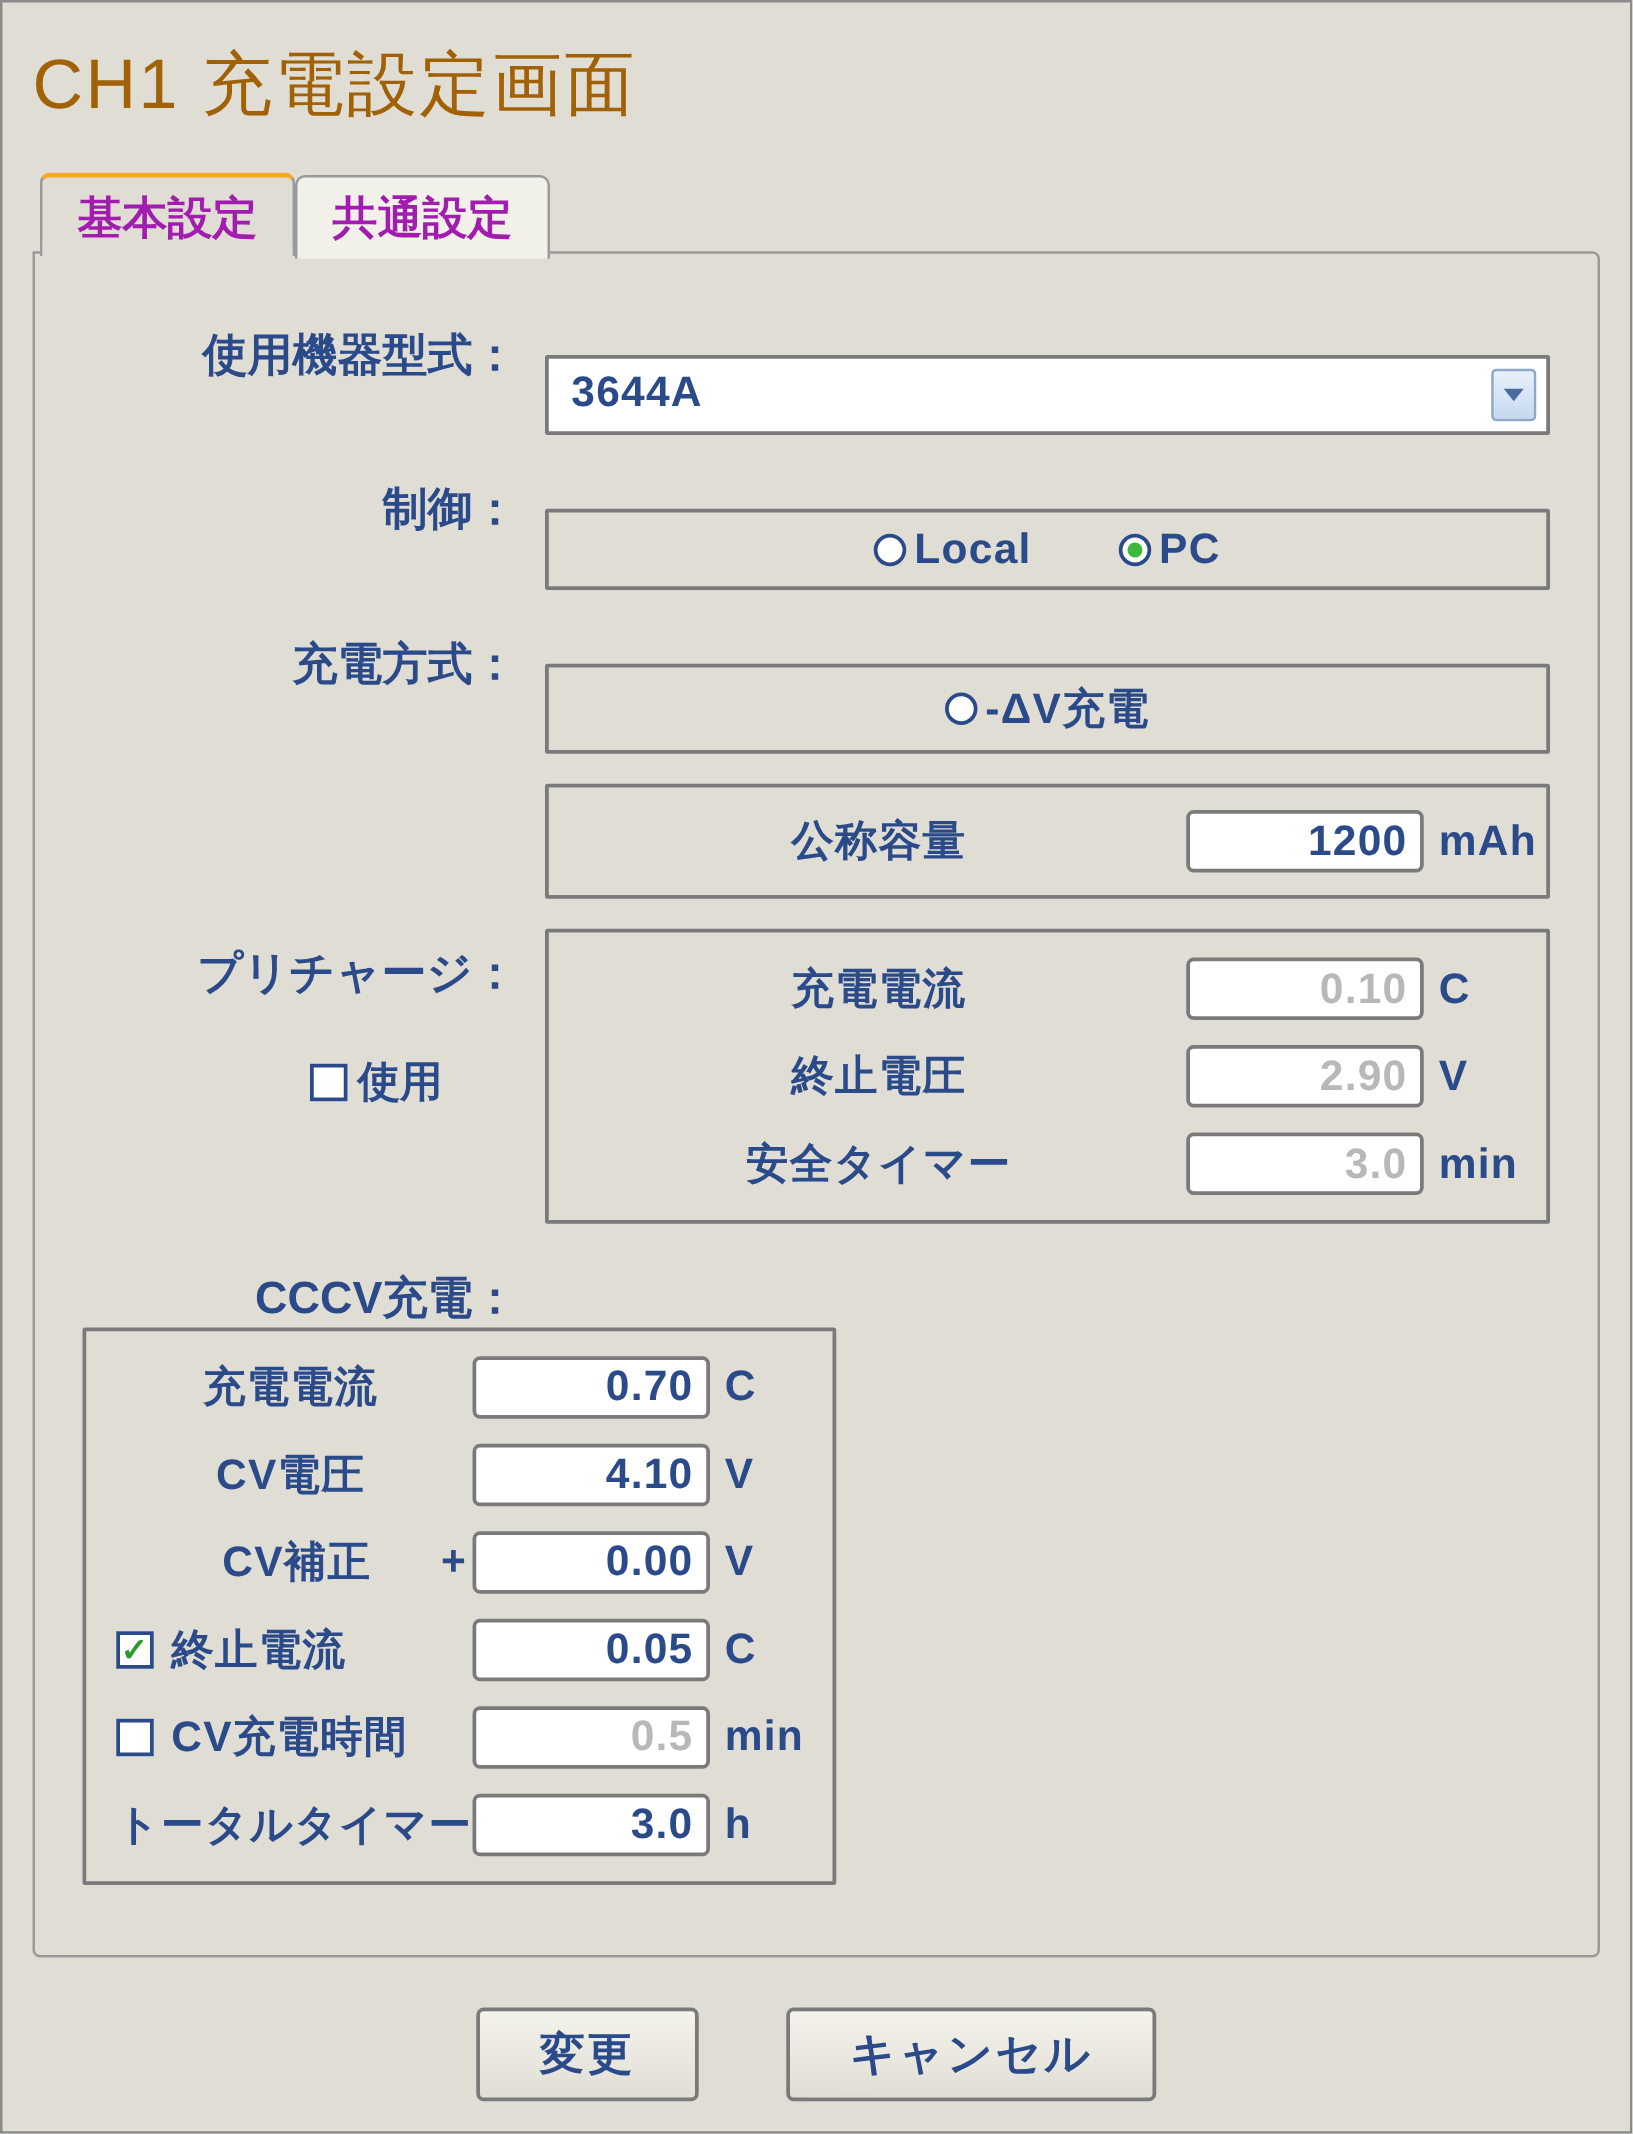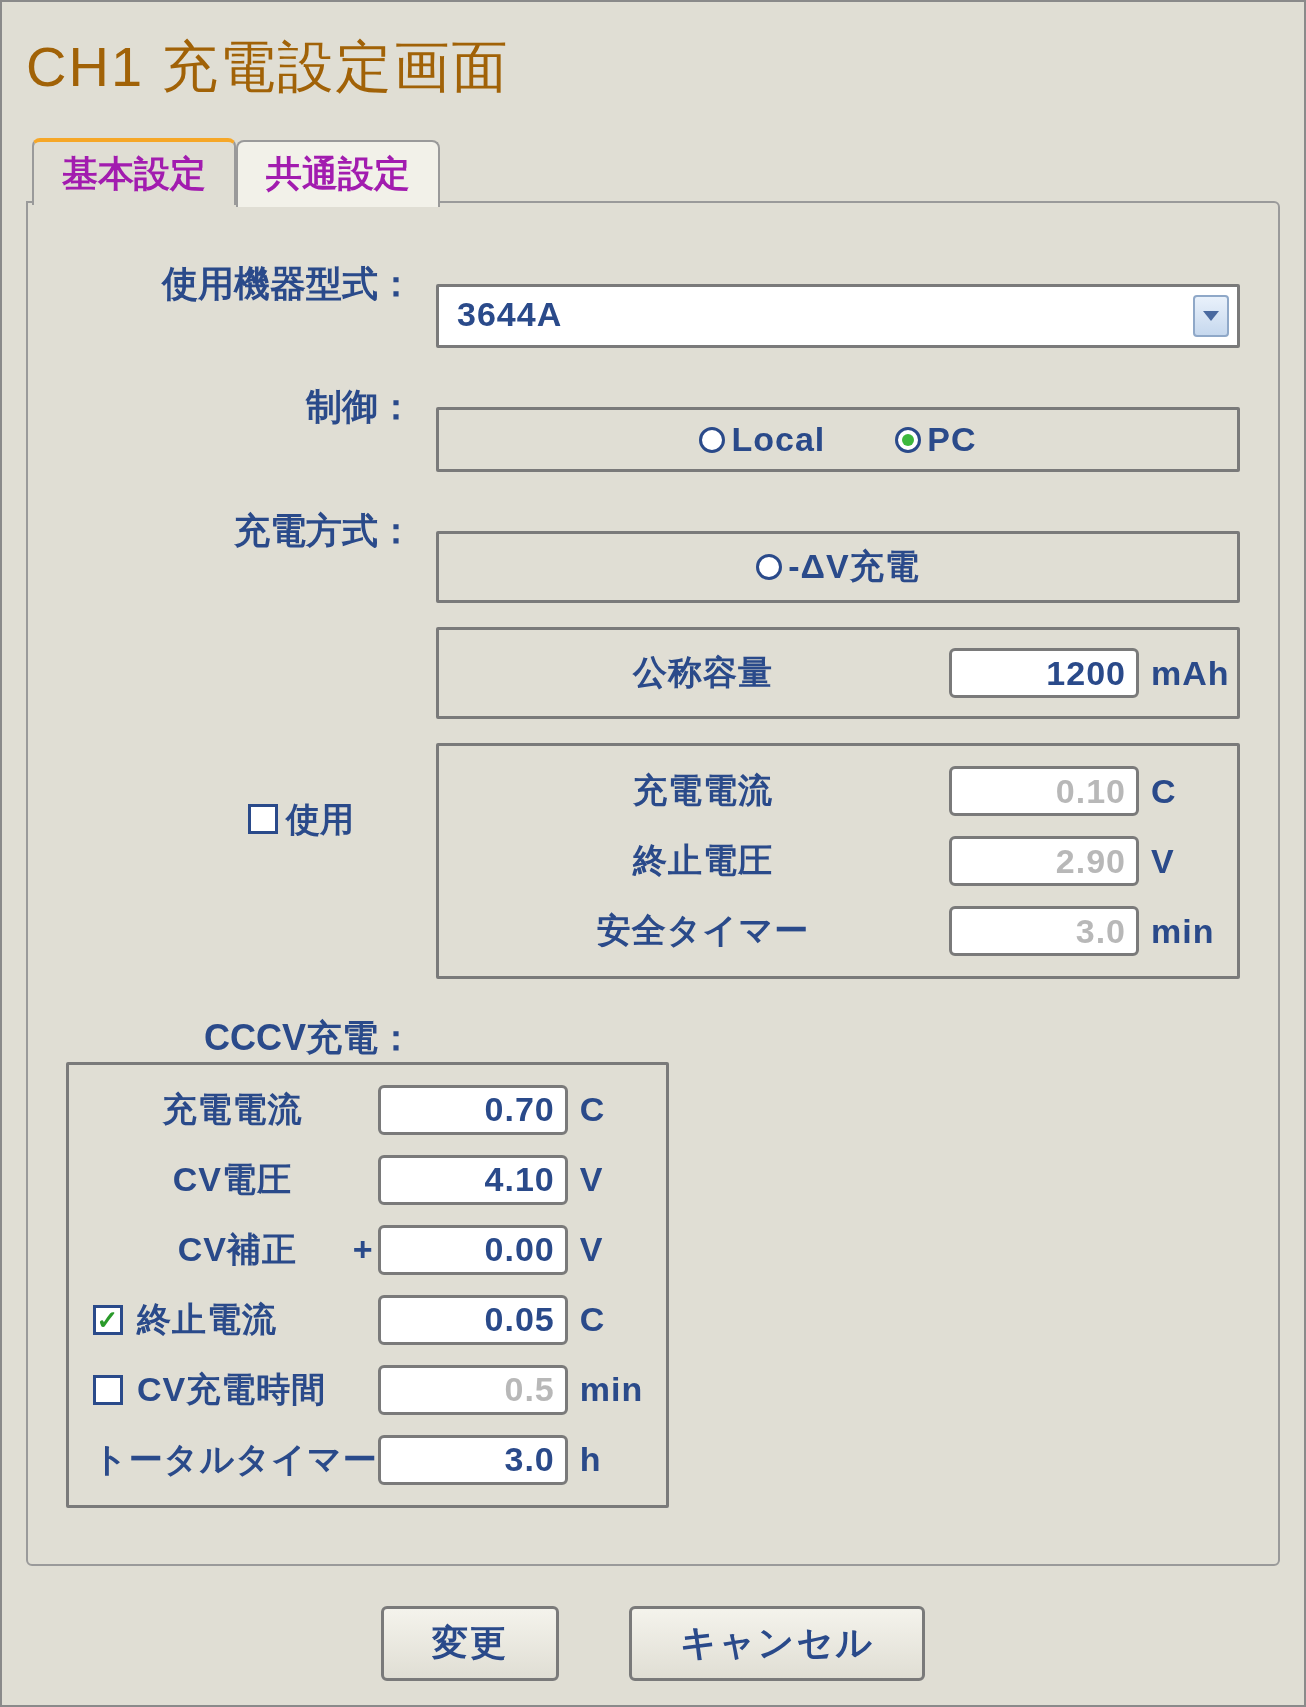--- a/index.html
+++ b/index.html
@@ -335,20 +335,21 @@
               <div class="field-label">公称容量</div>
               <input class="num-input" value="1200" style="">
               <div class="unit">mAh</div>
             </div>
           </div>
         </div>
       </div>
 
       <div class="row">
         <div class="left-label">
+          <span>プリチャージ：</span>
           <div class="left-sub">
             <div class="checkbox"></div>
             <span class="chk-label">使用</span>
           </div>
         </div>
         <div class="right-area">
           <div class="group-box">
             <div class="field-row">
               <div class="field-label">充電電流</div>
               <input class="num-input disabled" value="0.10" style="">

